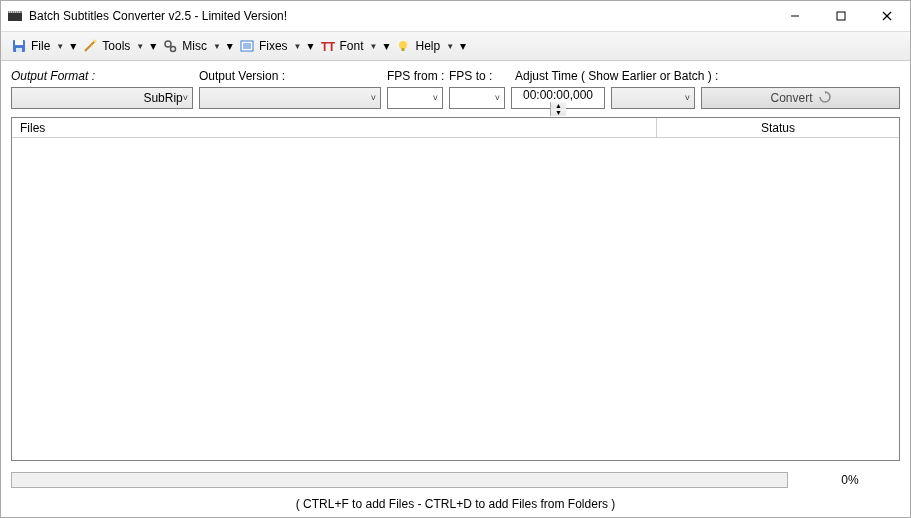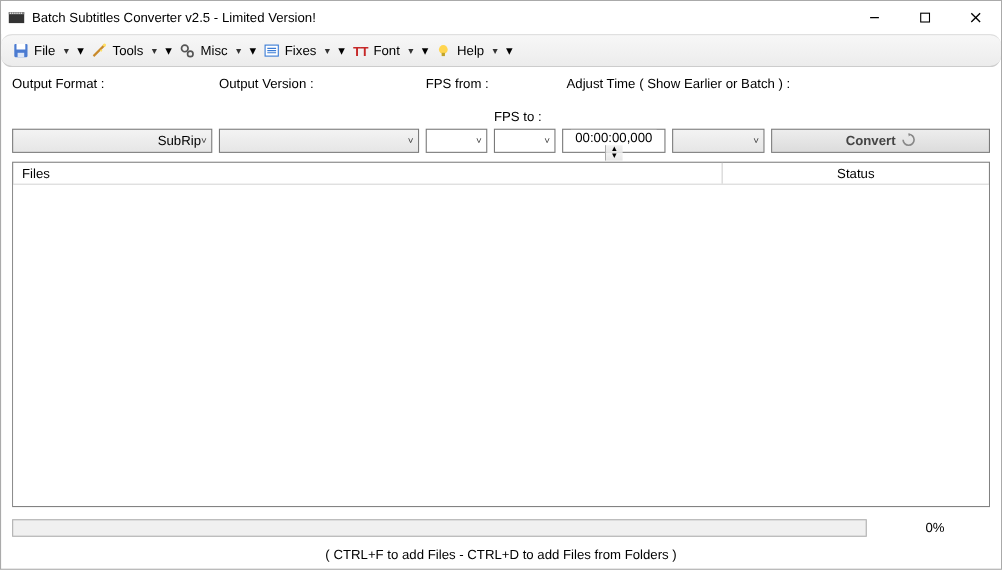--- a/index.html
+++ b/index.html
@@ -6,53 +6,53 @@
 body { background: #fff; width: 911px; height: 518px; display: flex; flex-direction: column; border: 1px solid #aaa; }
 
 
 .titlebar { height: 30px; display: flex; align-items: center; padding: 0 0 0 6px; background: #fff; }
 .titlebar .appicon { width: 16px; height: 16px; margin-right: 6px; display:flex; align-items:center; justify-content:center; }
 .titlebar .title { flex: 0 0 auto; }
 .titlebar .spacer { flex: 1; }
 .winbtn { width: 46px; height: 30px; display: flex; align-items: center; justify-content: center; }
 
 
-.toolbar { height: 30px; background: linear-gradient(#f7f7f7,#ececec); border-top: 1px solid #ddd; border-bottom: 1px solid #ccc; display: flex; align-items: center; padding: 0 6px; gap: 2px; border-radius: 10px; }
+.toolbar { height: 30px; background: linear-gradient(#f7f7f7,#ececec); border-top: 1px solid #ddd; border-bottom: 1px solid #ccc; display: flex; align-items: center; padding: 0 6px; gap: 2px; }
 .tbtn { display: flex; align-items: center; height: 24px; padding: 0 4px; border-radius: 3px; gap: 4px; }
 .tbtn .ico { width: 16px; height: 16px; display:flex; align-items:center; justify-content:center; }
 .tbtn .drop { font-size: 8px; color: #333; margin-left: 2px; }
 
 
 .labels-row { display: flex; padding: 8px 10px 2px 10px; gap: 0; }
 .labels-row .lbl { white-space: nowrap; }
-.lbl-output-format { width: 188px; }
+.lbl-output-format { width: 188px; font-style: italic; }
 .lbl-output-encoding { width: 188px; }
 .lbl-fps-from { width: 62px; }
-.lbl-fps-to { width: 66px; margin-top: 30px; }
+.lbl-fps-to { width: 66px; }
 .lbl-adjust { width: 200px; }
 
 
 .controls-row { display: flex; padding: 2px 10px 8px 10px; gap: 6px; align-items: center; }
 .combo, .spinner, .btn-wide { height: 22px; border: 1px solid #7a7a7a; background: linear-gradient(#f3f3f3,#e6e6e6); display: flex; align-items: center; padding: 0 4px; }
 .combo .val { flex: 1; text-align: right; }
 .combo .arrow { font-size: 9px; color: #333; }
 .spinner { background:#fff; padding:0;flex-direction:column; }
 .spinner .val { flex:1; padding:0 4px; background:#fff; }
 .spinner .updn { width: 16px; height: 100%; border-left: 1px solid #aaa; display: flex; flex-direction: column; }
 .spinner .updn div { flex:1; display:flex; align-items:center; justify-content:center; font-size:7px; background: linear-gradient(#f3f3f3,#e6e6e6); }
 .combo.fps { background:#fff; }
 .combo.fps .val { background:#fff; }
 
 #combo-format { width: 182px; }
 #combo-encoding { width: 182px; }
 #combo-fpsfrom { width: 56px; }
 #combo-fpsto { width: 56px; }
 #spin-adjust { width: 94px; }
 #combo-adjustdir { width: 84px; }
-#btn-convert { flex:1; justify-content:center; gap:6px; font-weight:bold; color:#444; background: linear-gradient(#ededed,#dcdcdc); }
+#btn-convert { flex:1; justify-content:center; gap:6px; font-weight:normal; color:#444; background: linear-gradient(#ededed,#dcdcdc); }
 
 
 .table-wrap { flex:1; margin: 0 10px 6px 10px; border: 1px solid #828282; display:flex; flex-direction:column; background:#fff; }
 .thead { display:flex; height: 20px; border-bottom: 1px solid #d0d0d0; }
 .th { padding: 2px 8px; display:flex; align-items:center; }
 .th.files { flex: 0 0 645px; border-right: 1px solid #d0d0d0; }
 .th.status { flex:1; justify-content:center; }
 .tbody { flex:1; background:#fff; }
 
 

